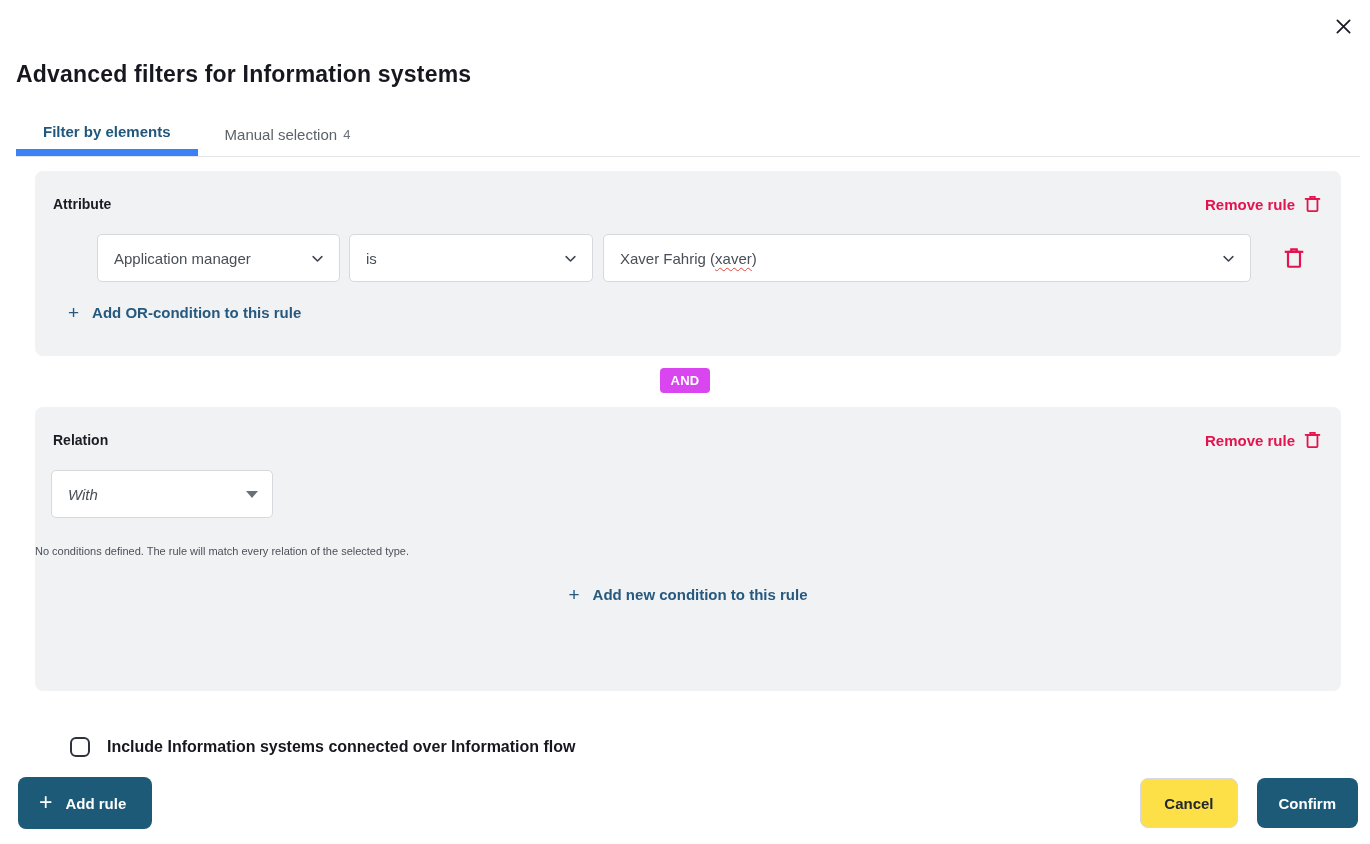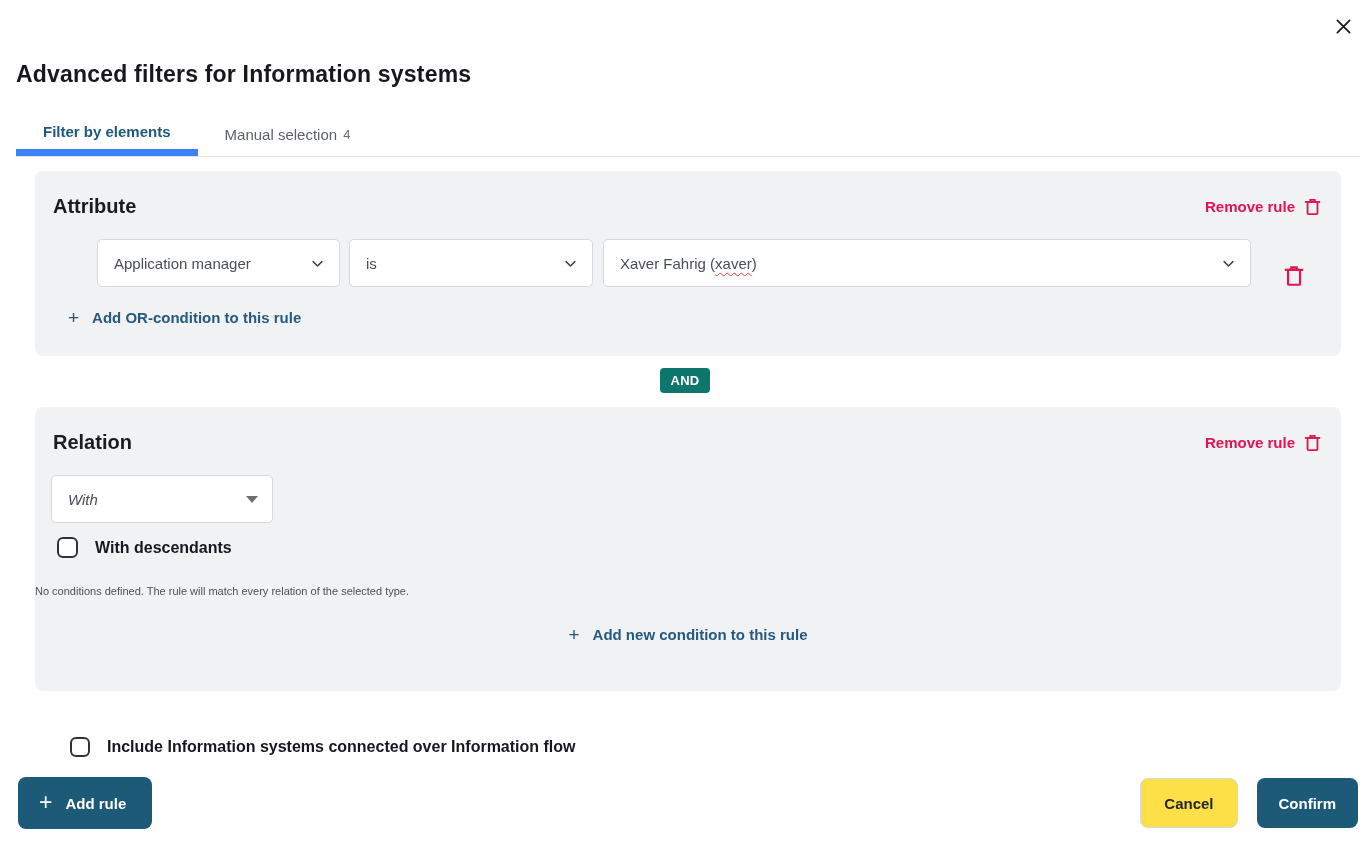--- a/index.html
+++ b/index.html
@@ -57,30 +57,30 @@
     border-radius: 8px;
     padding-bottom: 24px;
   }
   .rule-card.attribute { height: 185px; }
   .rule-card.relation  { height: 284px; }
 
   .rule-header {
     display: flex; justify-content: space-between; align-items: center;
     padding: 24px 20px 0 18px;
   }
-  .rule-type { font-size: 20px; font-weight: 700; color: #1b1b23; text-align: right; }
+  .rule-type { font-size: 14px; font-weight: 700; color: #1b1b23; text-align: right; }
   .remove-rule {
     display: flex; align-items: center; gap: 9px;
     color: #e3134e; font-size: 15px; font-weight: 700;
     cursor: pointer; background: none; border: none;
     font-family: inherit;
   }
 
   .controls-row {
-    display: flex; align-items: flex-end; gap: 8px;
+    display: flex; align-items: center; gap: 8px;
     margin-top: 21px;
   }
   .attribute .controls-row { padding-left: 62px; }
   .relation  .controls-row { padding-left: 16px; }
 
   .select-box, .text-input {
     height: 48px;
     background: #ffffff;
     border: 1px solid #d6d9de;
     border-radius: 5px;
@@ -121,21 +121,21 @@
     color: #26597f; font-size: 15px; font-weight: 700;
     cursor: pointer; background: none; border: none;
     font-family: inherit;
   }
   .add-link .plus { font-size: 19px; font-weight: 400; line-height: 1; }
   .add-or-link { margin: 21px 0 0 33px; }
 
   
   .connector-row { display: flex; justify-content: center; margin: 12px 0 10px 0; }
   .and-badge {
-    background: #0f766e; color: #ffffff;
+    background: #d946ef; color: #ffffff;
     font-size: 13px; font-weight: 700; letter-spacing: .3px;
     padding: 5px 10px; border-radius: 4px;
   }
 
   
   .checkbox-row {
     display: flex; align-items: center; gap: 17px;
     cursor: pointer;
   }
   .descendants-row { margin: 14px 0 0 22px; }
@@ -278,24 +278,20 @@
         </svg>
       </span>
     </button>
   </div>
   <div class="controls-row">
     <div class="select-box sel-direction">
       <span>With</span>
       <span class="caret-icon"></span>
     </div>
   </div>
-  <div class="checkbox-row descendants-row">
-    <span class="checkbox"></span>
-    <span class="checkbox-label">With descendants</span>
-  </div>
   <div class="empty-text">No conditions defined. The rule will match every relation of the selected type.</div>
   <div class="add-new-row">
     <button class="add-link">
       <span class="plus">+</span>
       <span>Add new condition to this rule</span>
     </button>
   </div>
 </section>
 
 <div class="checkbox-row include-row">

